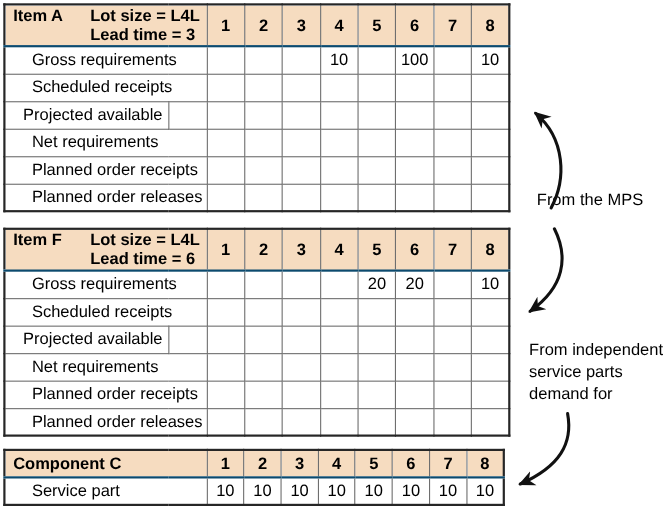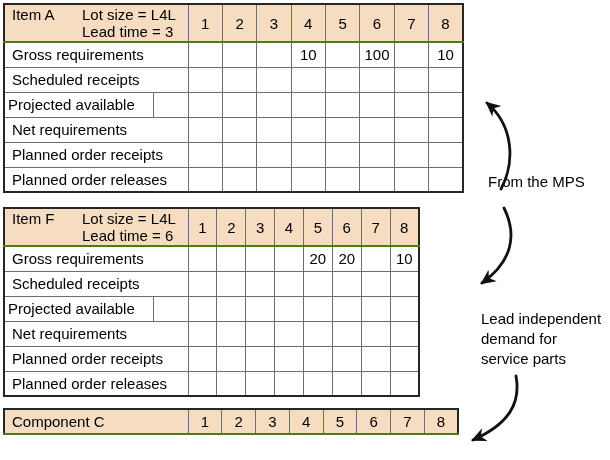--- a/index.html
+++ b/index.html
@@ -12,28 +12,28 @@
     border:2px solid #262626;background:#fff;
   }
   table.mrp td{
     border:1px solid #6e6e6e;font-size:15px;overflow:hidden;white-space:nowrap;
   }
   
   col.c-label{width:149px;}
   col.c-extra{width:35px;}
   
   tr.hdr td{
-    background:var(--hdr-bg,#f6dcc0);border-bottom:2px solid #4d7c0f;
-    font-weight:normal;text-align:center;
+    background:var(--hdr-bg,#f6dcc0);border-bottom:2px solid #0c4a6e;
+    font-weight:bold;text-align:center;
   }
   tr.hdr{height:37px;}
   tr.hdr-short{height:25px;}
   tr.datarow{height:25px;}
-  td.lblcell{text-align:left;padding-left:7px;border-right:2px solid #262626;}
-  td.lblcell-split{text-align:left;padding-left:3px;border-right:1px solid #262626;}
+  td.lblcell{text-align:left;padding-left:24px;border-right:2px solid #262626;}
+  td.lblcell-split{text-align:left;padding-left:16px;border-right:1px solid #262626;}
   td.extracell{border-right:2px solid #262626;}
   td.pcell{text-align:center;}
   .hdr-label{text-align:left !important;padding-left:7px;}
   .hdr-grid{display:grid;grid-template-columns:70px 1fr;line-height:17px;}
   .hdr-grid .g1{grid-column:1;grid-row:1;}
   .hdr-grid .g2{grid-column:2;grid-row:1;}
   .hdr-grid .g3{grid-column:2;grid-row:2;}
   
   .note{position:absolute;font-size:15px;line-height:20px;}
   .note-mps{left:488px;top:172px;}
@@ -139,21 +139,21 @@
       <td class="pcell"></td>
       <td class="pcell"></td>
       <td class="pcell"></td>
       <td class="pcell"></td>
       <td class="pcell"></td>
       <td class="pcell"></td>
     </tr>
   </tbody>
     </table>
 
-  <table class="mrp" style="left:3px;top:207px;width:417px;">
+  <table class="mrp" style="left:3px;top:207px;width:461px;">
     <colgroup>
         <col class="c-label">
         <col class="c-extra">
         <col>
         <col>
         <col>
         <col>
         <col>
         <col>
         <col>
@@ -265,29 +265,40 @@
       <td colspan="2" class="hdr-label">Component C</td>
       <td>1</td>
       <td>2</td>
       <td>3</td>
       <td>4</td>
       <td>5</td>
       <td>6</td>
       <td>7</td>
       <td>8</td>
     </tr>
+    <tr class="datarow">
+      <td colspan="2" class="lblcell">Service part</td>
+      <td class="pcell">10</td>
+      <td class="pcell">10</td>
+      <td class="pcell">10</td>
+      <td class="pcell">10</td>
+      <td class="pcell">10</td>
+      <td class="pcell">10</td>
+      <td class="pcell">10</td>
+      <td class="pcell">10</td>
+    </tr>
   </tbody>
     </table>
 
   <div class="note note-mps">From the MPS</div>
 
   <div class="note note-indep">
-    <div>Lead independent</div>
+    <div>From independent</div>
+    <div>service parts</div>
     <div>demand for</div>
-    <div>service parts</div>
   </div>
 
   <svg class="overlay" width="610" height="460" viewBox="0 0 610 460">
     <defs>
       <marker id="ah" markerUnits="userSpaceOnUse" markerWidth="18" markerHeight="18" refX="13" refY="8" orient="auto">
         <path d="M0 1 L15 8 L0 15 L4.5 8 Z" fill="#111"></path>
       </marker>
     </defs>
     <path d="M501 189 C515 163 514 126 487 103" fill="none" stroke="#111" stroke-width="2.8" stroke-linecap="round" marker-end="url(#ah)"></path>
     <path d="M504 208 C517 234 513 261 482 283" fill="none" stroke="#111" stroke-width="2.8" stroke-linecap="round" marker-end="url(#ah)"></path>

